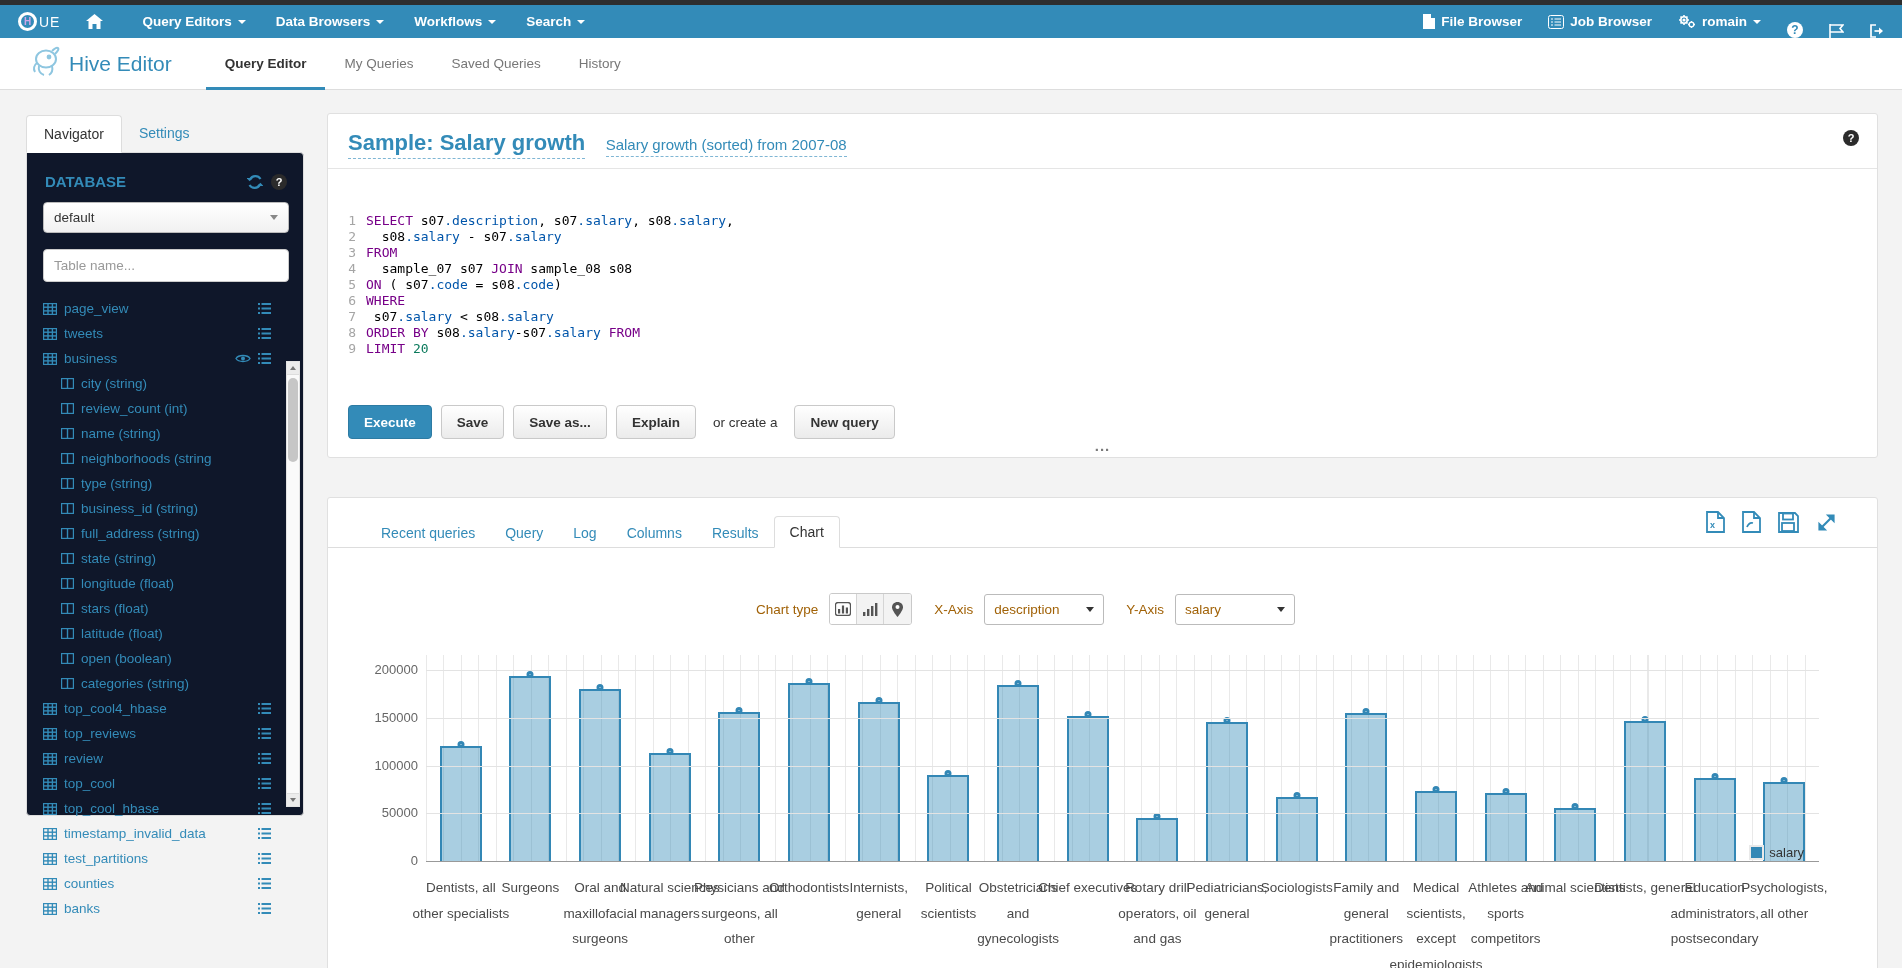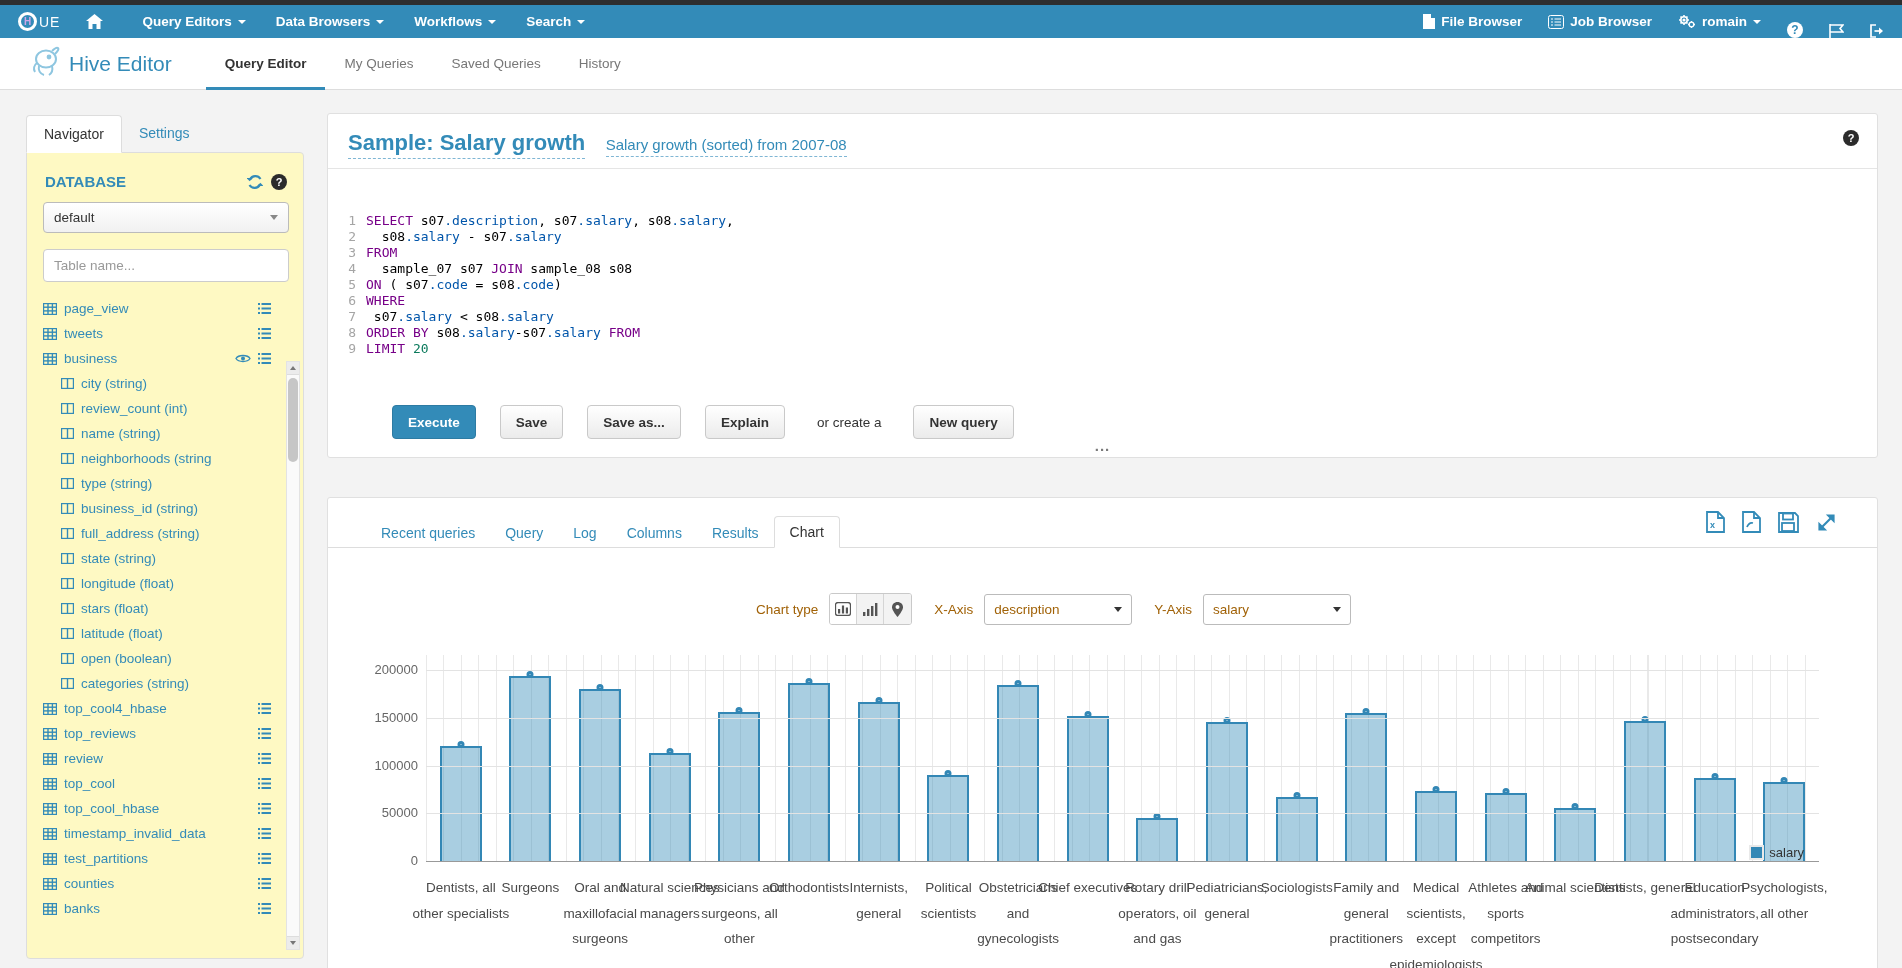--- a/index.html
+++ b/index.html
@@ -52,22 +52,22 @@
   
   .sidebar { position:absolute; left:26px; top:115px; width:278px; }
   .side-tabs { display:flex; position:relative; z-index:2; }
   .side-tab { padding:10px 17px; font-size:14px; cursor:pointer; }
   .side-tab.active {
     background:#fff; border:1px solid #ddd; border-bottom:1px solid #fff;
     border-radius:4px 4px 0 0; color:#333; margin-bottom:-1px;
   }
   .side-tab.inactive { color:#338bb8; }
   .side-panel {
-    background:#fef9c3; border:1px solid #ddd; border-radius:0 4px 4px 4px;
-    height:807px; padding:16px 14px 10px 16px; position:relative;
+    background:#0f172a; border:1px solid #ddd; border-radius:0 4px 4px 4px;
+    height:664px; padding:16px 14px 10px 16px; position:relative;
   }
   .db-header { display:flex; align-items:center; gap:8px; margin:4px 2px 12px 2px; }
   .db-title { color:#338bb8; font-weight:bold; font-size:15px; flex:1; }
   .q-circle-d {
     width:16px; height:16px; border-radius:50%; background:#2b2b2b; color:#fff;
     font-size:11px; font-weight:bold; display:flex; align-items:center; justify-content:center; cursor:pointer;
   }
   .fake-select {
     height:31px; border:1px solid #bbb; border-radius:4px; background:linear-gradient(#ffffff,#f1f1f1);
     display:flex; align-items:center; justify-content:space-between; padding:0 10px;
@@ -107,21 +107,21 @@
     padding-bottom:3px; cursor:pointer;
   }
   .q-help { position:absolute; right:18px; top:16px; }
   .code-area { padding-top:44px; font-family:"DejaVu Sans Mono", monospace; font-size:13px; line-height:16px; cursor:text; }
   .code-line { display:flex; }
   .ln { width:38px; text-align:right; padding-right:10px; color:#a5a5a5; flex:none; user-select:none; }
   .cl { white-space:pre; color:#000; }
   .kw { color:#770088; }
   .fld { color:#0055aa; }
   .num { color:#0b7a5c; }
-  .q-actions { position:absolute; left:20px; bottom:18px; display:flex; align-items:center; gap:24px;margin-left:44px; }
+  .q-actions { position:absolute; left:20px; bottom:18px; display:flex; align-items:center; gap:9px; }
   .btn {
     height:34px; padding:0 15px; border:1px solid #c9c9c9; border-radius:4px;
     background:linear-gradient(#ffffff,#ebebeb); font-weight:bold; font-size:13.5px; color:#333;
     display:flex; align-items:center; cursor:pointer; font-family:"Liberation Sans",sans-serif;
   }
   .btn.primary { background:#338bb8; border-color:#2d7ba3; color:#fff; }
   .connector { font-size:13.5px; color:#333; margin:0 8px; }
   .more-handle {
     position:absolute; bottom:6px; left:50%; transform:translateX(-50%);
     color:#7a7a7a; font-weight:bold; font-size:15px; letter-spacing:1px; cursor:row-resize; line-height:10px;
@@ -141,21 +141,21 @@
     color:#333; background:#fff; border:1px solid #ddd; border-bottom:1px solid #fff; border-radius:4px 4px 0 0;
   }
   .chart-controls { display:flex; align-items:center; margin:45px 0 0 428px; font-size:13.5px; color:#a16207; }
   .cc-label { margin-right:11px; }
   .icon-group { display:flex; border:1px solid #c9c9c9; border-radius:3px; overflow:hidden; }
   .ig-btn { width:27px; height:30px; background:#f3f3f3; display:flex; align-items:center; justify-content:center; border-right:1px solid #d5d5d5; cursor:pointer; }
   .ig-btn:last-child { border-right:none; }
   .ig-btn.active { background:#fff; }
   .axis-label { margin:0 11px 0 22px; }
   .axis-select {
-    width:148px; height:31px; border:1px solid #bbb; border-radius:3px; background:#fff;
+    width:120px; height:31px; border:1px solid #bbb; border-radius:3px; background:#fff;
     display:flex; align-items:center; justify-content:space-between; padding:0 9px; cursor:pointer;
   }
   .axis-caret { width:0; height:0; border-left:4px solid transparent; border-right:4px solid transparent; border-top:5px solid #333; }
   
   .chart-wrap { position:relative; margin-top:30px; height:360px; }
   .plot {
     position:absolute; left:98px; right:58px; top:0; height:206px;
     background-image:repeating-linear-gradient(to right, #e9e9e9 0px, #e9e9e9 1px, transparent 1px, transparent 17.45px);
   }
   .grid-h { position:absolute; left:0; right:0; height:1px; background:#e3e3e3; }

